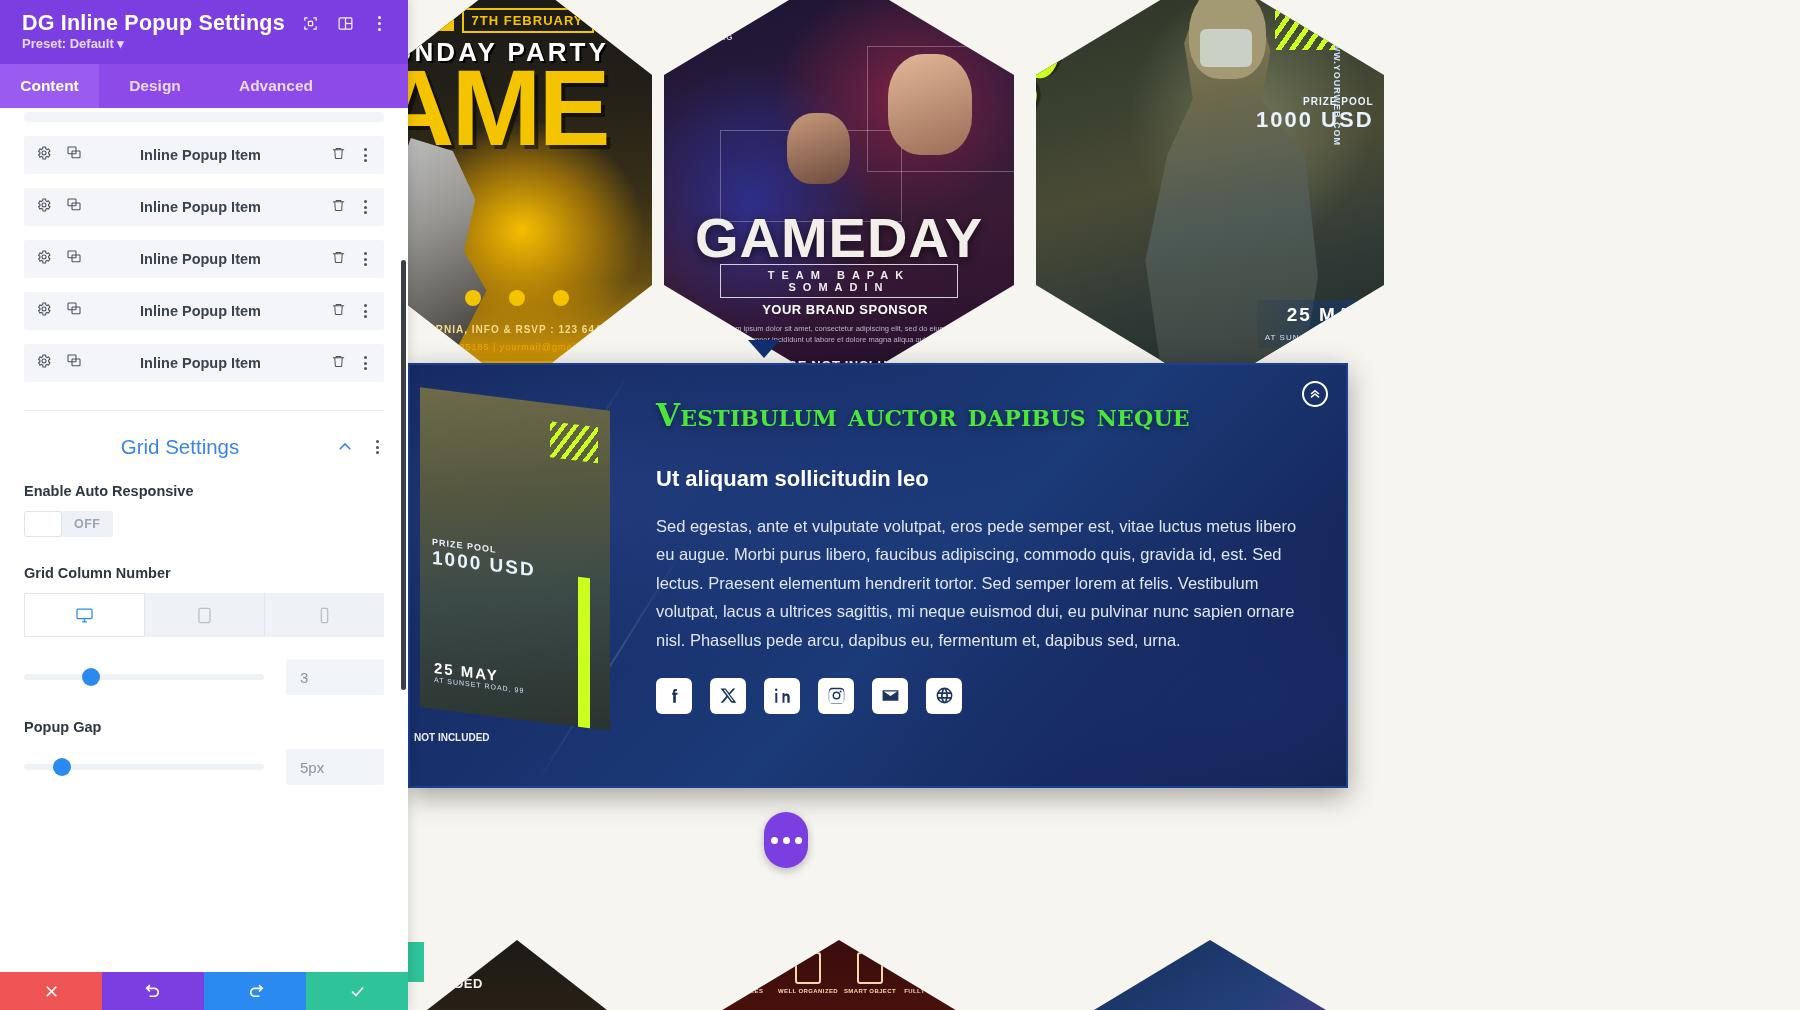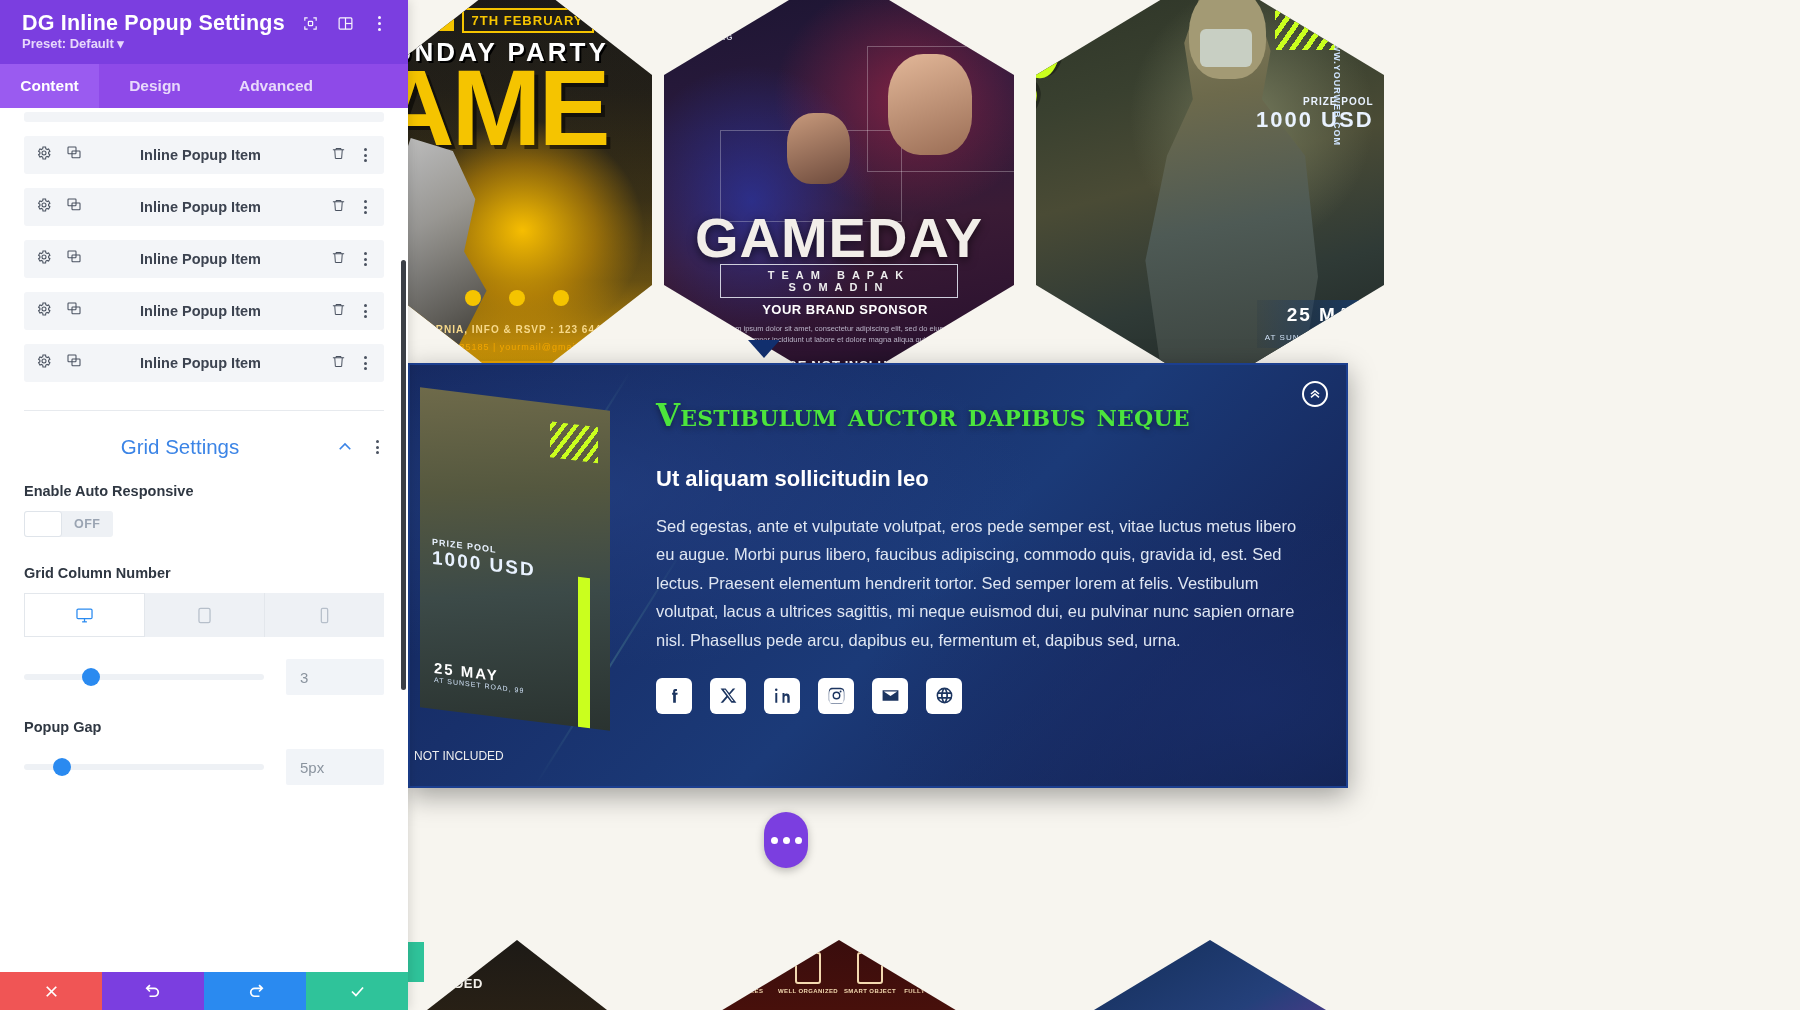--- a/index.html
+++ b/index.html
@@ -127,21 +127,21 @@
   .pop-left .ph{position:absolute;left:10px;top:14px;width:190px;height:320px;
      transform:skewY(7deg);
      background:linear-gradient(170deg,#6e6a4a 0%,#55583f 30%,#3c4a48 60%,#2a3330 100%);}
   .pop-left .ph .str{position:absolute;right:12px;top:18px;width:48px;height:36px;
      background:repeating-linear-gradient(-55deg,#caff1e 0 4px,transparent 4px 9px);}
   .pop-left .ph .prize{position:absolute;left:12px;top:148px;color:#e9f2ff;font-size:9px;font-weight:bold;letter-spacing:1px;}
   .pop-left .ph .prize b{display:block;font-size:19px;letter-spacing:2px;}
   .pop-left .ph .bar{position:absolute;right:20px;top:170px;width:12px;height:150px;background:#caff1e;}
   .pop-left .ph .dt{position:absolute;left:14px;bottom:26px;color:#fff;font-size:15px;font-weight:900;letter-spacing:2px;}
   .pop-left .ph .dt span{display:block;color:#cfe0f5;font-size:7px;font-weight:normal;letter-spacing:1px;}
-  .pop-left .nic{position:absolute;left:4px;bottom:2px;color:#eee;font-size:12px;font-weight:normal;}
+  .pop-left .nic{position:absolute;left:4px;bottom:22px;color:#eee;font-size:10px;font-weight:bold;}
 
   .pop-body{position:absolute;left:246px;top:32px;right:30px;}
   .pop-h2{
     font-family:"DejaVu Serif", serif;
     font-size:31px;color:#4ce53c;font-weight:bold;letter-spacing:.2px;
     text-shadow:0 2px 6px rgba(0,0,0,.4);
     font-variant: small-caps;
   }
   .pop-h3{margin-top:33px;font-size:22px;color:#fff;font-weight:bold;}
   .pop-p{margin-top:20px;font-size:16.5px;color:#dfe6f2;line-height:1.72;max-width:665px;}

